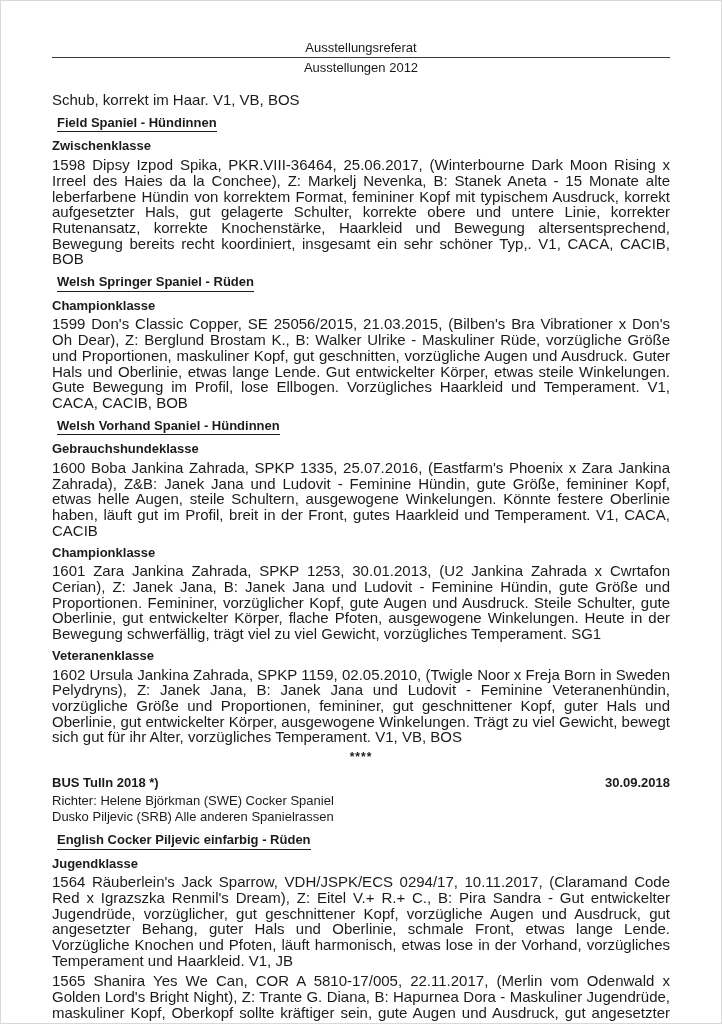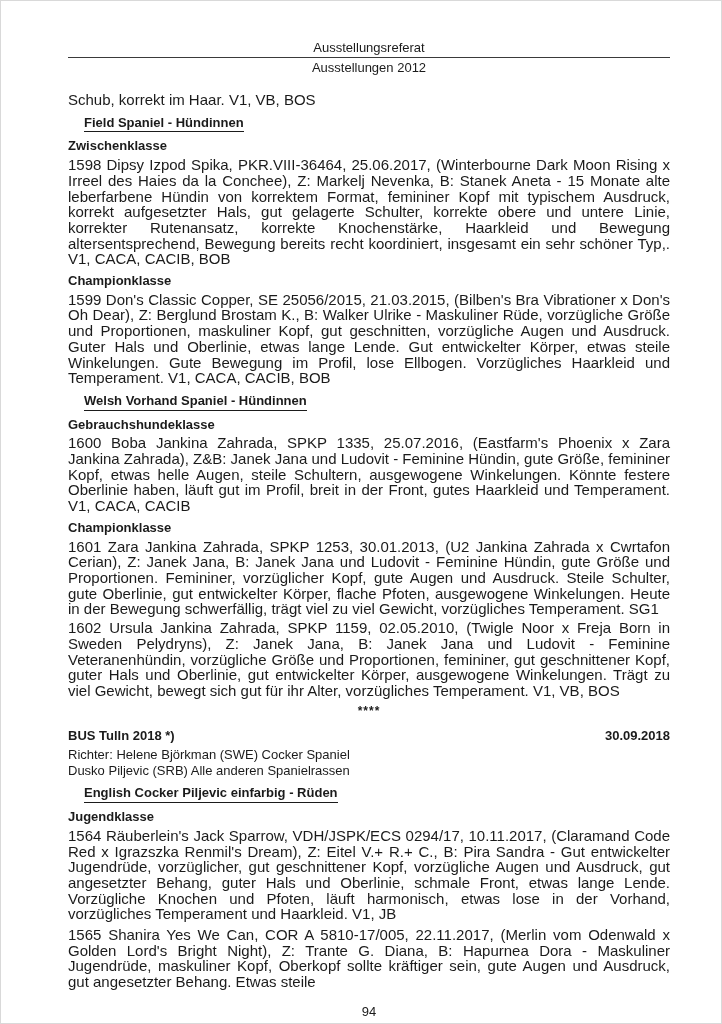--- a/index.html
+++ b/index.html
@@ -8,40 +8,40 @@
     background: #ffffff;
     font-family: "Liberation Sans", "DejaVu Sans", sans-serif;
     color: #1b1b1b;
     overflow: hidden;
     box-sizing: border-box;
     border: 1px solid #d9d9d9;
   }
   .sheet {
     box-sizing: border-box;
     width: 722px; height: 1022px;
-    padding: 38px 53px 0 67px;
+    padding: 38px 53px 0 51px;
   }
   
   .hdr { text-align: center; font-size: 13px; line-height: 17px; }
   .hdr-line1 { border-bottom: 1.5px solid #3a3a3a; padding-bottom: 1px; }
   .hdr-line2 { padding-top: 1px; }
 
   
   .body-text {
     margin: 3px 0 0 0;
     font-size: 15px;
     line-height: 15.7px;
     text-align: justify;
     text-justify: inter-word;
   }
   .single { text-align: left; }
   .carryover { margin-top: 16px; }
 
   .breed {
-    margin: 7px 0 0 16px;
+    margin: 7px 0 0 5px;
     font-size: 13px; line-height: 15.7px;
     font-weight: bold;
   }
   .breed .u {
     display: inline-block;
     border-bottom: 1.5px solid #1b1b1b;
     padding-bottom: 1px;
   }
   .klass {
     margin: 6px 0 0 0;
@@ -79,30 +79,32 @@
     <div class="hdr-line1">Ausstellungsreferat</div>
     <div class="hdr-line2">Ausstellungen 2012</div>
   </div>
 
   <p class="body-text single carryover">Schub, korrekt im Haar. V1, VB, BOS</p>
 
   <h2 class="breed"><span class="u">Field Spaniel - Hündinnen</span></h2>
   <h3 class="klass">Zwischenklasse</h3>
   <p class="body-text">1598 Dipsy Izpod Spika, PKR.VIII-36464, 25.06.2017, (Winterbourne Dark Moon Rising x Irreel des Haies da la Conchee), Z: Markelj Nevenka, B: Stanek Aneta - 15 Monate alte leberfarbene Hündin von korrektem Format, femininer Kopf mit typischem Ausdruck, korrekt aufgesetzter Hals, gut gelagerte Schulter, korrekte obere und untere Linie, korrekter Rutenansatz, korrekte Knochenstärke, Haarkleid und Bewegung altersentsprechend, Bewegung bereits recht koordiniert, insgesamt ein sehr schöner Typ,. V1, CACA, CACIB, BOB</p>
 
+  <h2 class="breed"><span class="u">Welsh Springer Spaniel - Rüden</span></h2>
   <h3 class="klass">Championklasse</h3>
   <p class="body-text">1599 Don's Classic Copper, SE 25056/2015, 21.03.2015, (Bilben's Bra Vibrationer x Don's Oh Dear), Z: Berglund Brostam K., B: Walker Ulrike - Maskuliner Rüde, vorzügliche Größe und Proportionen, maskuliner Kopf, gut geschnitten, vorzügliche Augen und Ausdruck. Guter Hals und Oberlinie, etwas lange Lende. Gut entwickelter Körper, etwas steile Winkelungen. Gute Bewegung im Profil, lose Ellbogen. Vorzügliches Haarkleid und Temperament. V1, CACA, CACIB, BOB</p>
 
   <h2 class="breed"><span class="u">Welsh Vorhand Spaniel - Hündinnen</span></h2>
   <h3 class="klass">Gebrauchshundeklasse</h3>
   <p class="body-text">1600 Boba Jankina Zahrada, SPKP 1335, 25.07.2016, (Eastfarm's Phoenix x Zara Jankina Zahrada), Z&amp;B: Janek Jana und Ludovit - Feminine Hündin, gute Größe, femininer Kopf, etwas helle Augen, steile Schultern, ausgewogene Winkelungen. Könnte festere Oberlinie haben, läuft gut im Profil, breit in der Front, gutes Haarkleid und Temperament. V1, CACA, CACIB</p>
 
   <h3 class="klass">Championklasse</h3>
   <p class="body-text">1601 Zara Jankina Zahrada, SPKP 1253, 30.01.2013, (U2 Jankina Zahrada x Cwrtafon Cerian), Z: Janek Jana, B: Janek Jana und Ludovit - Feminine Hündin, gute Größe und Proportionen. Femininer, vorzüglicher Kopf, gute Augen und Ausdruck. Steile Schulter, gute Oberlinie, gut entwickelter Körper, flache Pfoten, ausgewogene Winkelungen. Heute in der Bewegung schwerfällig, trägt viel zu viel Gewicht, vorzügliches Temperament. SG1</p>
 
+  <h3 class="klass">Veteranenklasse</h3>
   <p class="body-text">1602 Ursula Jankina Zahrada, SPKP 1159, 02.05.2010, (Twigle Noor x Freja Born in Sweden Pelydryns), Z: Janek Jana, B: Janek Jana und Ludovit - Feminine Veteranenhündin, vorzügliche Größe und Proportionen, femininer, gut geschnittener Kopf, guter Hals und Oberlinie, gut entwickelter Körper, ausgewogene Winkelungen. Trägt zu viel Gewicht, bewegt sich gut für ihr Alter, vorzügliches Temperament. V1, VB, BOS</p>
 
   <div class="sep">****</div>
 
   <div class="event-head">
     <span>BUS Tulln 2018 *)</span>
     <span>30.09.2018</span>
   </div>
   <div class="judges">
     <div>Richter: Helene Björkman (SWE) Cocker Spaniel</div>

